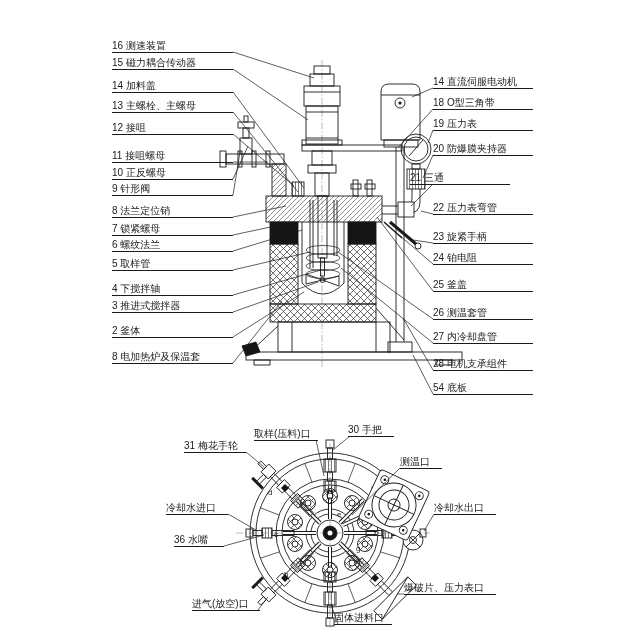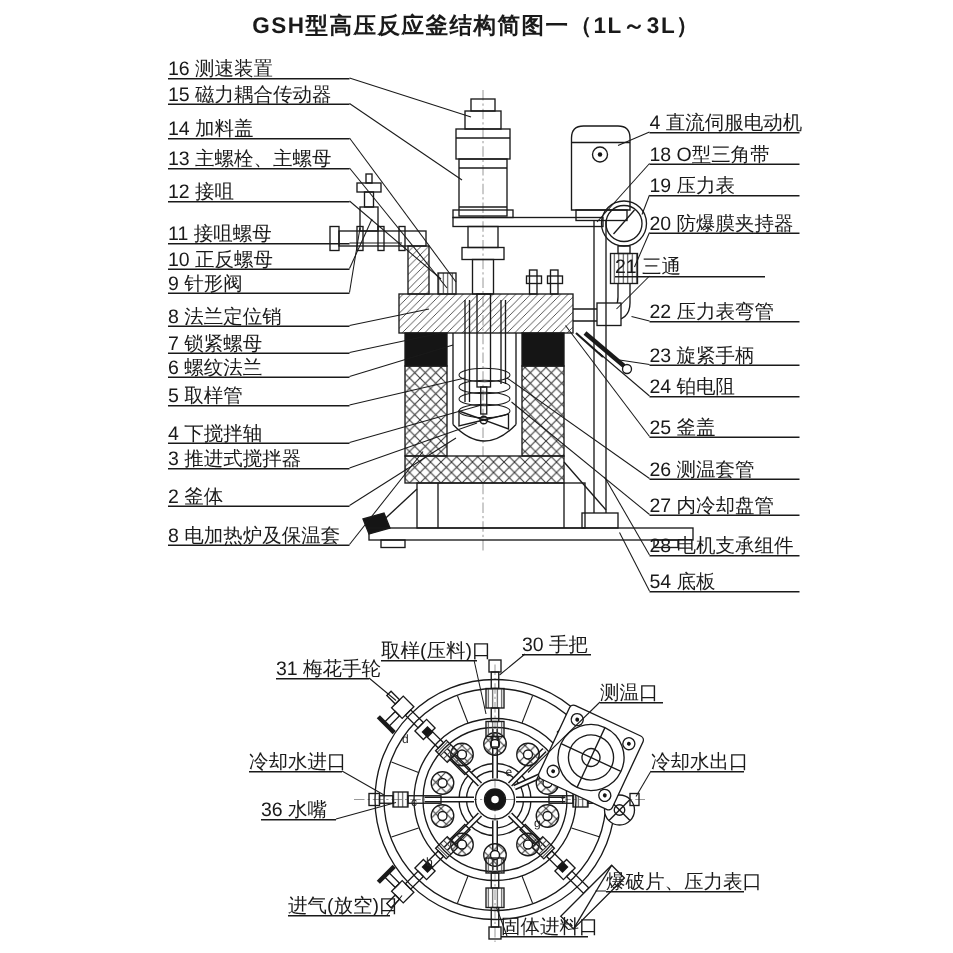--- a/index.html
+++ b/index.html
@@ -1,30 +1,29 @@
 <!DOCTYPE html>
 <html><head>
 <meta charset="utf-8">
 <style>
   html,body{margin:0;padding:0;background:#fff;}
   #page{position:relative;width:635px;height:635px;background:#fff;overflow:hidden;
         font-family:"Liberation Sans","DejaVu Sans",sans-serif;color:#1a1a1a;}
   #art{position:absolute;left:0;top:0;z-index:1;}
   .title{position:absolute;left:0;right:0;top:8px;text-align:center;font-size:15px;
          font-weight:bold;letter-spacing:1px;z-index:2;}
-  .co{position:absolute;font-size:13px;line-height:11px;white-space:nowrap;
+  .co{position:absolute;font-size:10px;line-height:11px;white-space:nowrap;
       border-bottom:1px solid #1a1a1a;padding-bottom:1px;z-index:2;}
   .pl{position:absolute;font-size:8px;line-height:8px;z-index:2;color:#222;}
 </style>
 </head>
 <body>
 
 <div id="page">
 
-  <div class="title">GSH型高压反应釜结构简图一（1L～3L）</div>
 
   <svg id="art" width="635" height="635" viewBox="0 0 635 635">
     <defs>
       <pattern id="pDiag" width="5" height="5" patternUnits="userSpaceOnUse">
         <path d="M0,5 L5,0" stroke="#444" stroke-width="0.6"></path>
       </pattern>
       <pattern id="pCross" width="7" height="7" patternUnits="userSpaceOnUse">
         <path d="M0,7 L7,0 M0,0 L7,7" stroke="#333" stroke-width="0.7"></path>
       </pattern>
       <pattern id="pKnurl" width="3" height="6" patternUnits="userSpaceOnUse">
@@ -396,21 +395,21 @@
   <div class="co" style="left:112px;top:183px;width:121px">9 针形阀</div>
   <div class="co" style="left:112px;top:205px;width:121px">8 法兰定位销</div>
   <div class="co" style="left:112px;top:223px;width:121px">7 锁紧螺母</div>
   <div class="co" style="left:112px;top:239px;width:121px">6 螺纹法兰</div>
   <div class="co" style="left:112px;top:258px;width:121px">5 取样管</div>
   <div class="co" style="left:112px;top:283px;width:121px">4 下搅拌轴</div>
   <div class="co" style="left:112px;top:300px;width:121px">3 推进式搅拌器</div>
   <div class="co" style="left:112px;top:325px;width:121px">2 釜体</div>
   <div class="co" style="left:112px;top:351px;width:121px">8 电加热炉及保温套</div>
 
-  <div class="co" style="left:433px;top:76px;width:100px">4 直流伺服电动机</div>
+  <div class="co" style="left:433px;top:76px;width:100px">14 直流伺服电动机</div>
   <div class="co" style="left:433px;top:97px;width:100px">18 O型三角带</div>
   <div class="co" style="left:433px;top:118px;width:100px">19 压力表</div>
   <div class="co" style="left:433px;top:143px;width:100px">20 防爆膜夹持器</div>
   <div class="co" style="left:410px;top:172px;width:100px">21 三通</div>
   <div class="co" style="left:433px;top:202px;width:100px">22 压力表弯管</div>
   <div class="co" style="left:433px;top:231px;width:100px">23 旋紧手柄</div>
   <div class="co" style="left:433px;top:252px;width:100px">24 铂电阻</div>
   <div class="co" style="left:433px;top:279px;width:100px">25 釜盖</div>
   <div class="co" style="left:433px;top:307px;width:100px">26 测温套管</div>
   <div class="co" style="left:433px;top:331px;width:100px">27 内冷却盘管</div>

